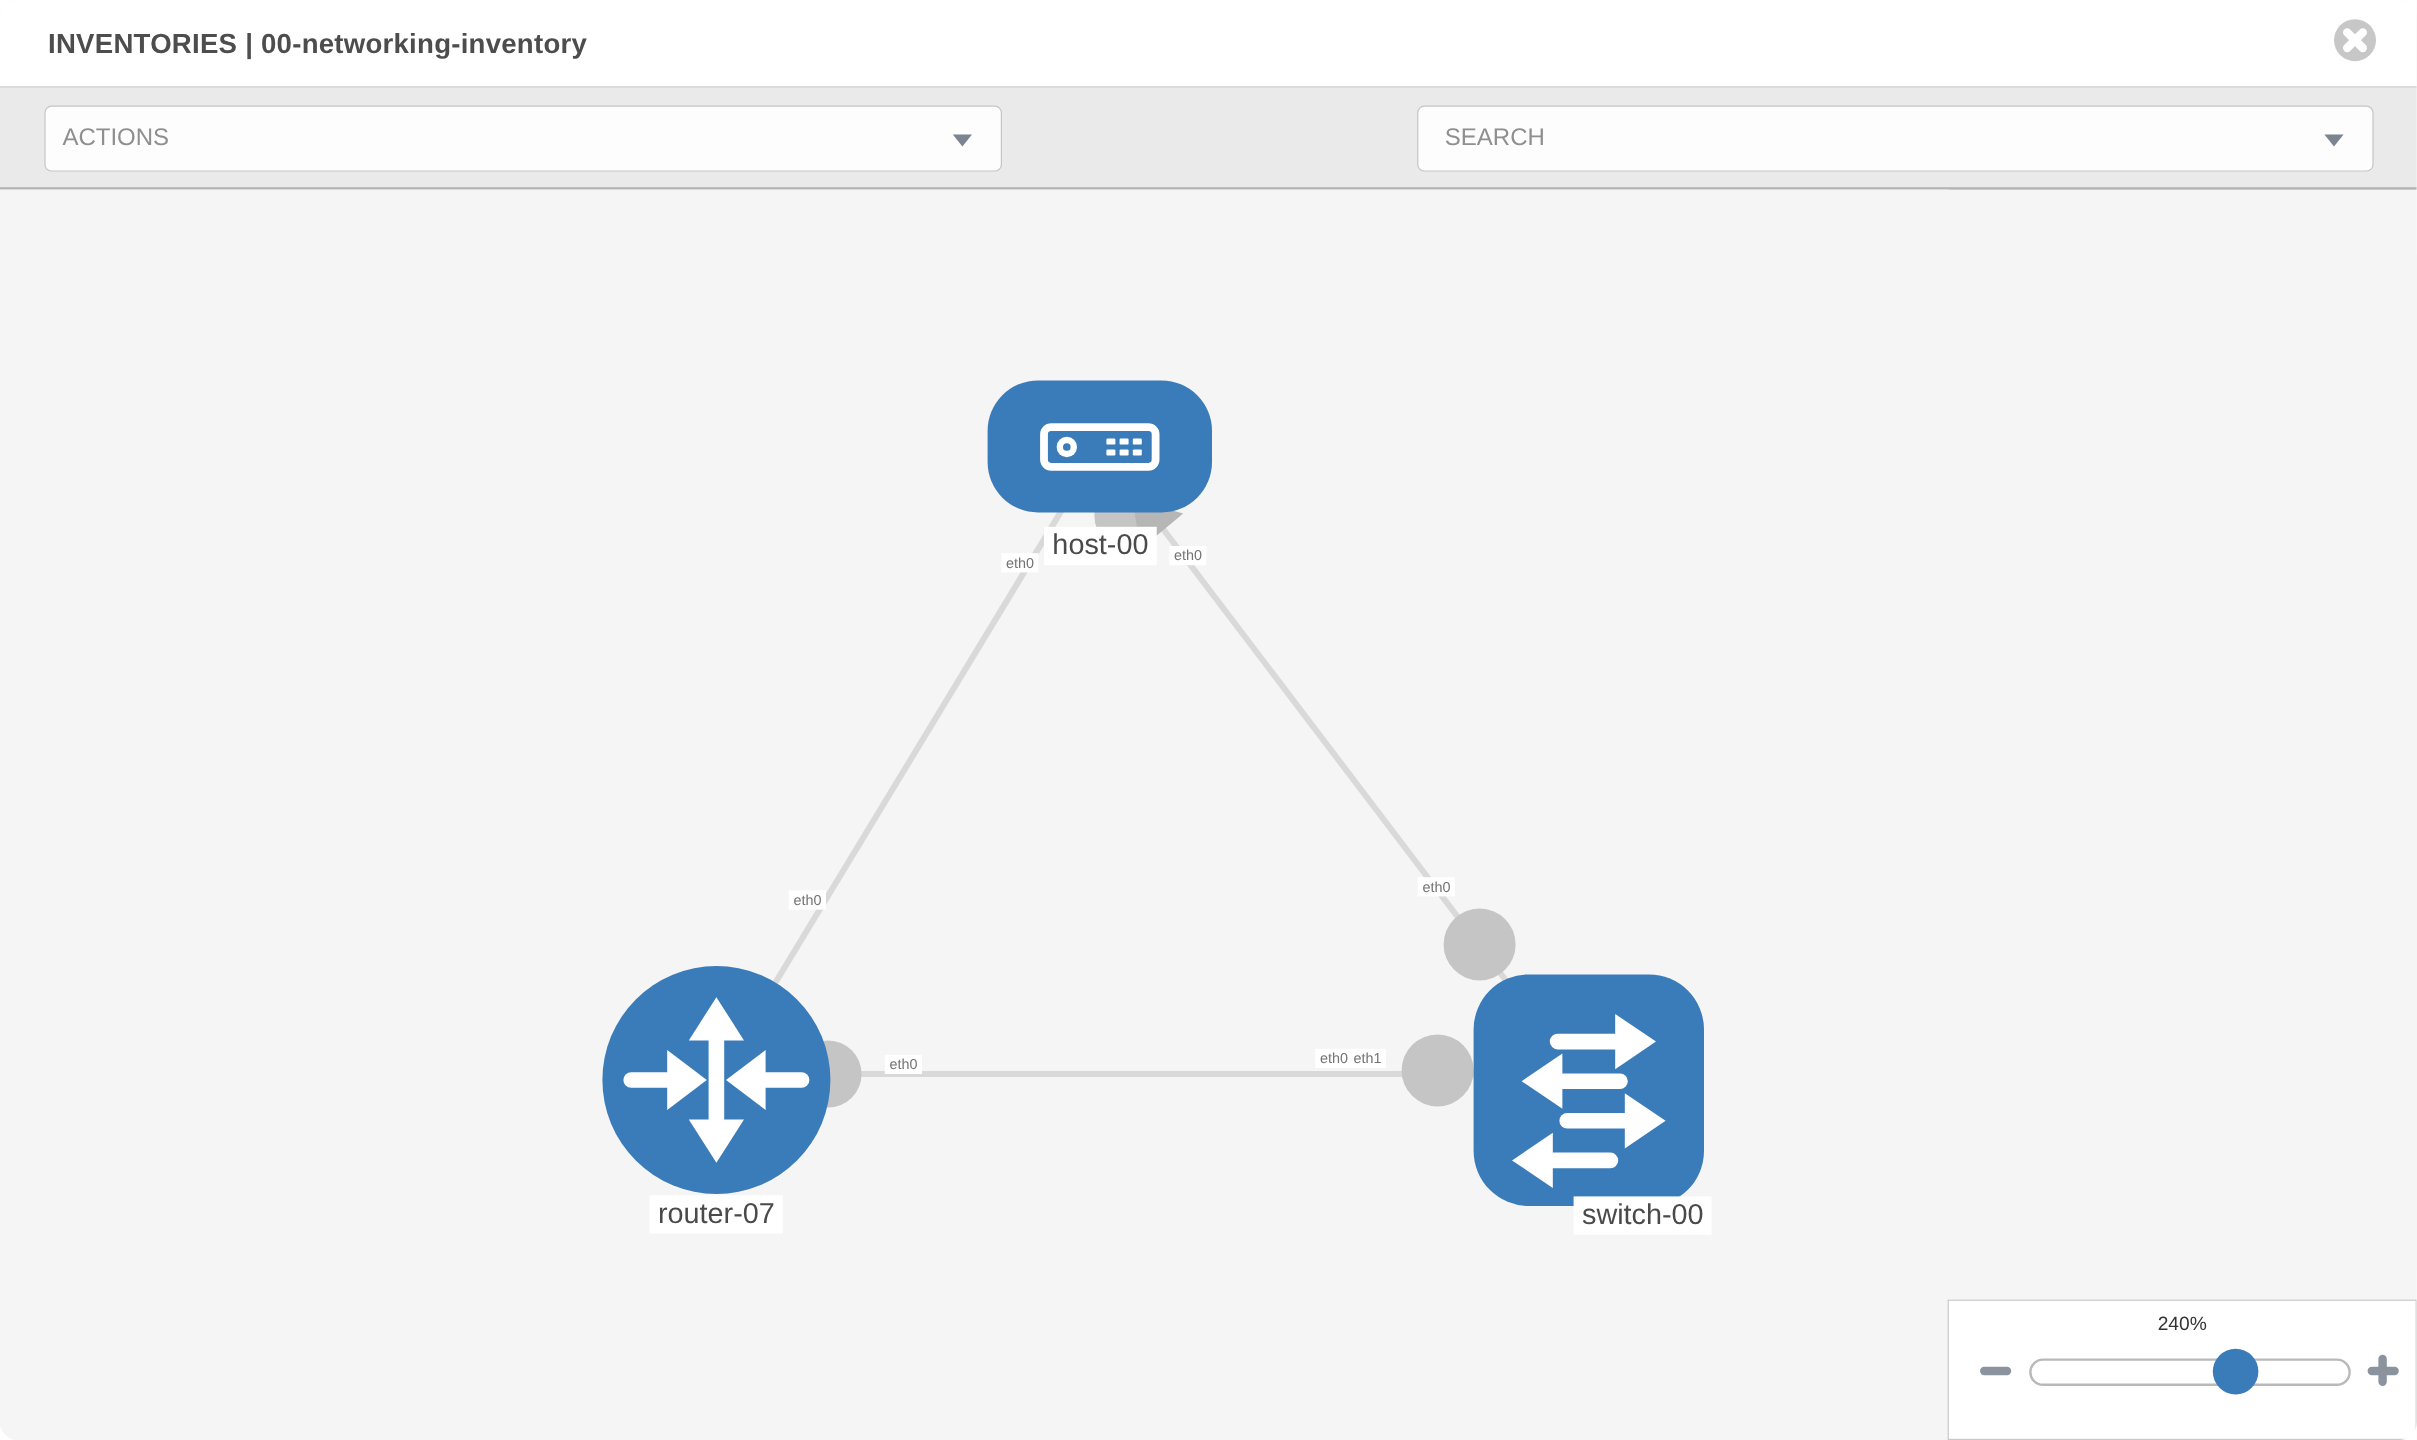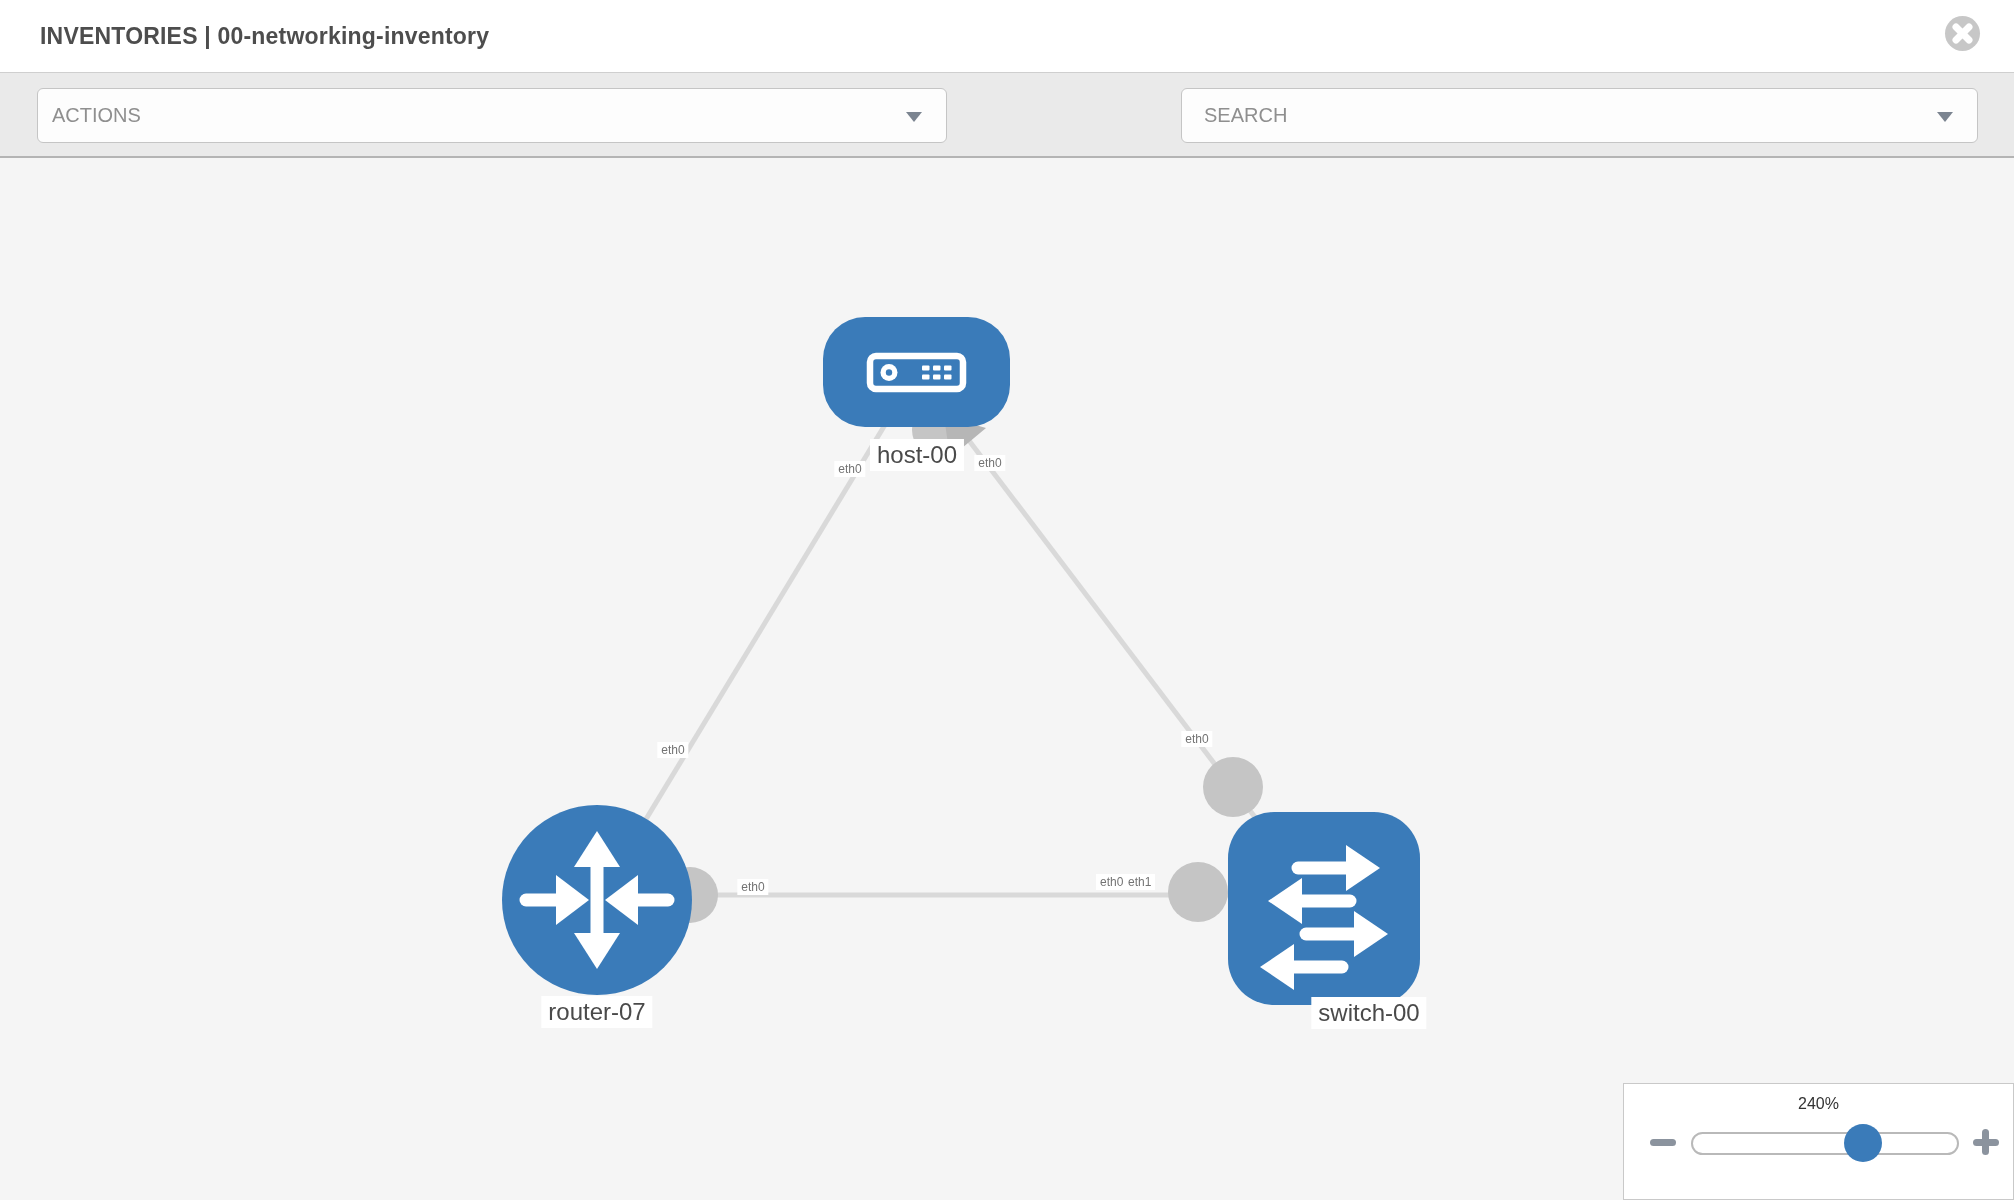--- a/index.html
+++ b/index.html
@@ -1,32 +1,32 @@
 <!DOCTYPE html>
 <html><head>
 <meta charset="utf-8">
 <style>
   * { box-sizing: border-box; margin: 0; padding: 0; }
   body { background:#fff; font-family:"Liberation Sans", sans-serif; }
-  .app { position:relative; width:2014px; height:1200px; background:#f5f5f5; overflow:hidden; }
+  .app { position:relative; width:2014px; height:1200px; background:#f5f5f5; overflow:hidden;border-radius:15px; }
 
   
   .header { position:absolute; left:0; top:0; width:2014px; height:72px; background:#fff; }
   .page-title { position:absolute; left:40px; top:0; height:72px; line-height:72px;
     font-size:23px; font-weight:bold; color:#4d4d4d; letter-spacing:.2px; }
   .close-btn { position:absolute; left:1945px; top:16px; width:35px; height:35px;
     border-radius:50%; background:#c7c7c7; cursor:pointer; }
 
   
   .toolbar { position:absolute; left:0; top:72px; width:2014px; height:86px;
     background:#eaeaea; border-top:1px solid #cfcfcf; border-bottom:2px solid #b4b4b4; }
   .select-box { position:absolute; top:15px; height:55px; background:#fdfdfd;
     border:1px solid #c5c5c5; border-radius:6px; font-size:20px; color:#8f8f8f;
     line-height:53px; padding-left:22px; cursor:pointer; }
-  .select-actions { left:37px; width:910px;padding-left:14px; }
+  .select-actions { left:37px; width:798px;padding-left:14px; }
   .select-search { left:1181px; width:797px; }
   .caret { position:absolute; top:23px; width:0; height:0;
     border-left:8px solid transparent; border-right:8px solid transparent;
     border-top:10px solid #7b8490; }
   .select-actions .caret { right:24px; }
   .select-search .caret { right:24px; }
   .tool-icon { position:absolute; top:99px; cursor:pointer; color:#858d99; }
   .tool-wrench { left:1058px; }
   .tool-key { left:1128px; }
 

